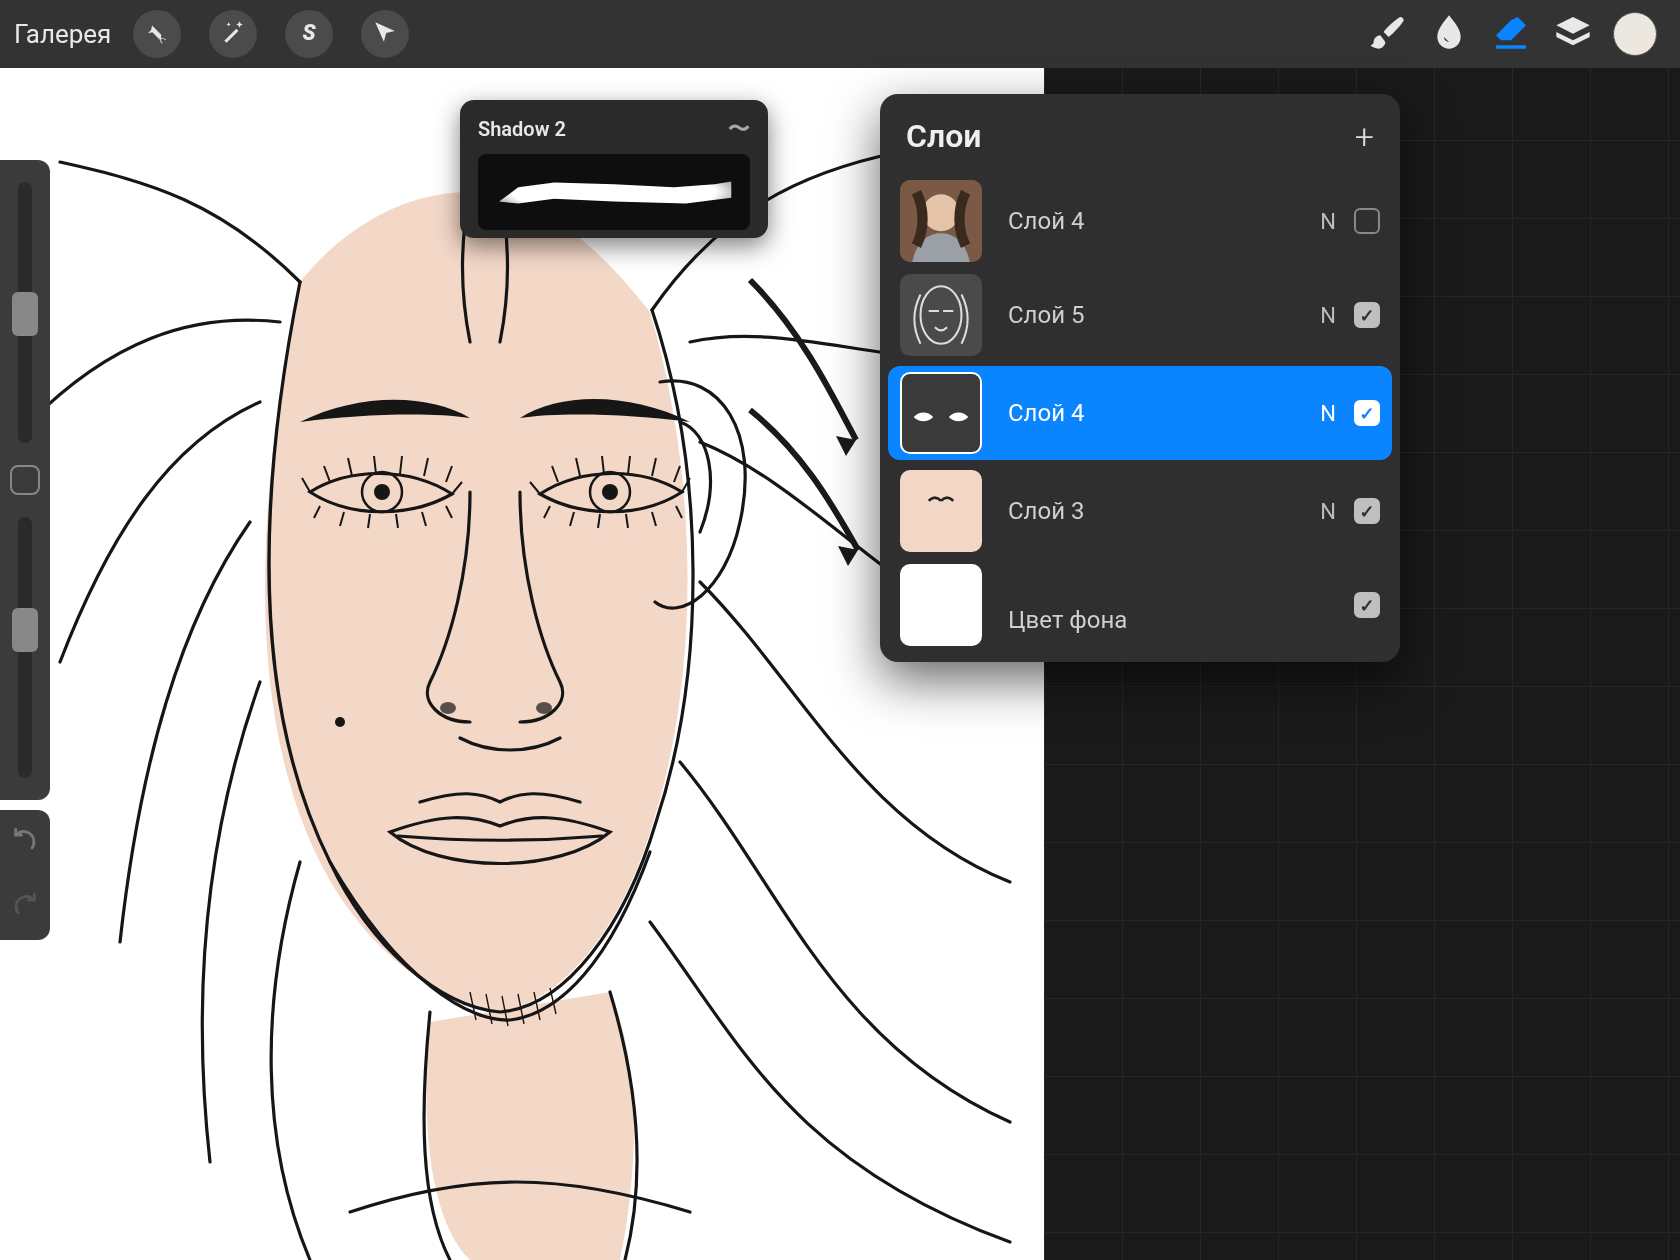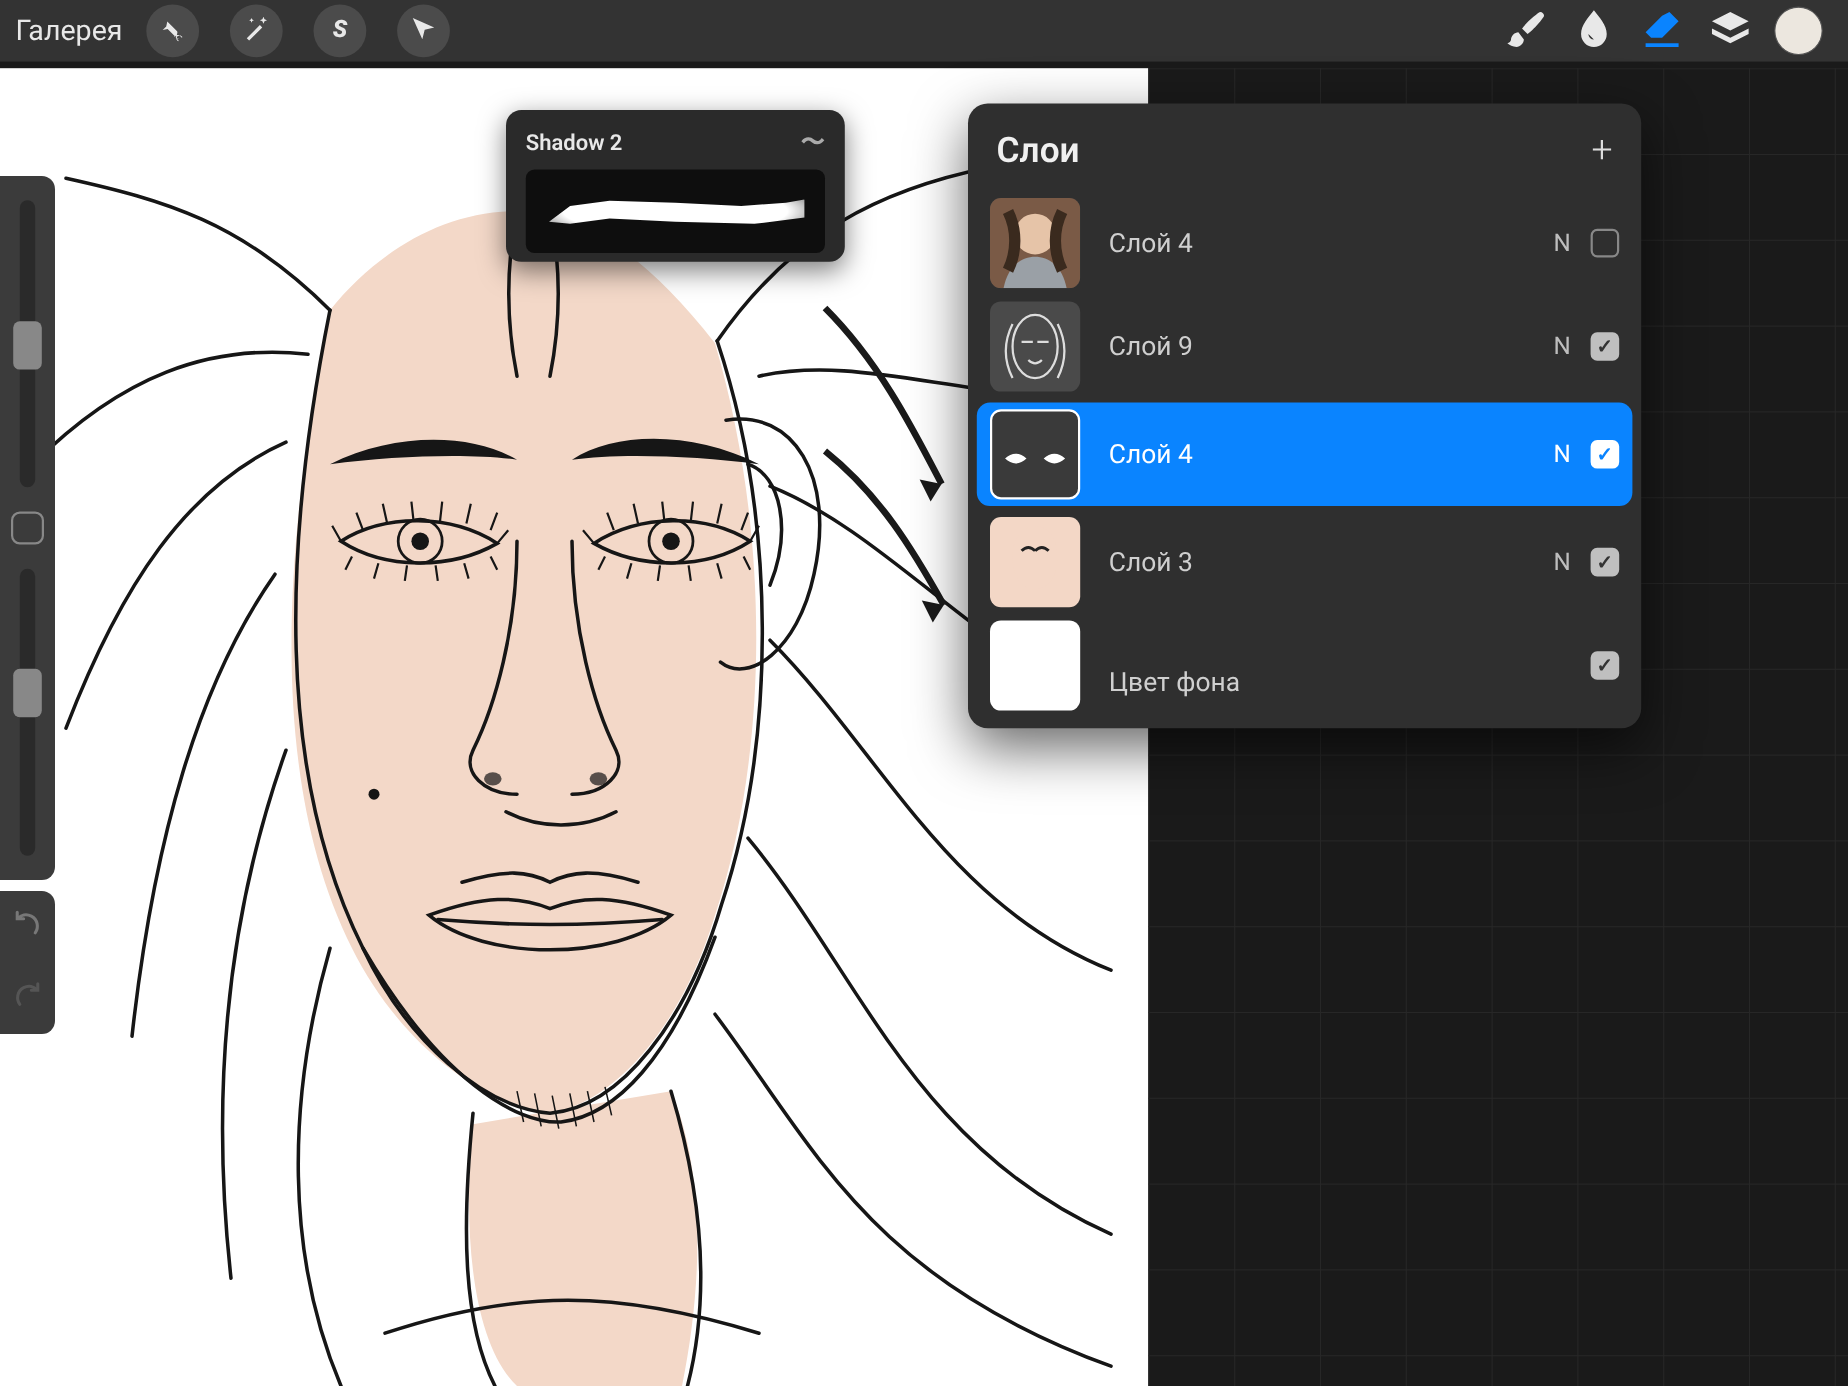--- a/index.html
+++ b/index.html
@@ -1,20 +1,20 @@
 <!DOCTYPE html>
 <html><head>
 <meta charset="utf-8">
 <style>
   * { margin: 0; padding: 0; box-sizing: border-box; font-family: -apple-system, BlinkMacSystemFont, "Segoe UI", Roboto, Helvetica, Arial, sans-serif; }
   html, body { width: 1680px; height: 1260px; overflow: hidden; background: #1a1a1a; }
 
   
   .topbar {
-    position: absolute; top: 0; left: 0; right: 0; height: 56px;
+    position: absolute; top: 0; left: 0; right: 0; height: 68px;
     background: #333333; display: flex; align-items: center;
     padding: 0 14px; z-index: 50;
   }
   .gallery-btn { color: #e8e8e8; font-size: 26px; font-weight: 400; margin-right: 22px; cursor: pointer; }
   .tool-circle {
     width: 48px; height: 48px; border-radius: 50%; background: #4b4b4b;
     display: flex; align-items: center; justify-content: center;
     margin-right: 28px; cursor: pointer;
   }
   .tool-circle svg { width: 26px; height: 26px; fill: #e8e8e8; }
@@ -69,21 +69,21 @@
   .brush-title { color: #e8e8e8; font-size: 20px; font-weight: 600; margin-bottom: 10px; display:flex; justify-content:space-between; align-items:center;}
   .brush-title .stroke-ic { color:#aaa; font-size:22px; }
   .brush-preview { width: 100%; height: 76px; background: #0e0e0e; border-radius: 8px; display:flex; align-items:center; justify-content:center; }
   .brush-preview .stroke { width: 88%; height: 48px; background: radial-gradient(ellipse at center, #fff 0%, #fff 60%, rgba(255,255,255,0) 100%);
     border-radius: 40px; filter: blur(.5px);
     clip-path: polygon(2% 70%, 10% 40%, 25% 30%, 50% 34%, 75% 40%, 92% 34%, 99% 28%, 99% 62%, 80% 74%, 50% 70%, 25% 64%, 10% 74%);
   }
 
   
   .layers-panel {
-    position: absolute; top: 94px; left: 880px; width: 612px;
+    position: absolute; top: 94px; left: 880px; width: 520px;
     background: #2f2f2f; border-radius: 18px; padding-bottom: 10px;
     z-index: 70; box-shadow: 0 18px 50px rgba(0,0,0,.6);
   }
   .layers-head { display: flex; align-items: center; justify-content: space-between; padding: 22px 26px 18px; }
   .layers-head h2 { color: #f0f0f0; font-size: 32px; font-weight: 600; }
   .layers-head .plus { color: #ddd; font-size: 34px; cursor: pointer; font-weight: 300; }
   .layer-row {
     display: flex; align-items: center; height: 94px; padding: 0 20px;
     cursor: pointer;
   }
@@ -316,21 +316,21 @@
   <div class="layer-row">
     <div class="layer-thumb" style="background:#4a4a4a">
       <svg viewBox="0 0 40 40">
           <g stroke="#ddd" stroke-width="1" fill="none">
             <ellipse cx="20" cy="20" rx="10" ry="14"></ellipse>
             <path d="M10 10c-4 8-4 16 0 24M30 10c4 8 4 16 0 24"></path>
             <path d="M14 18h5M21 18h5M17 26c2 2 4 2 6 0"></path>
           </g>
         </svg>
     </div>
-    <div class="layer-name">Слой 9</div>
+    <div class="layer-name">Слой 5</div>
     <div class="layer-mode">N</div>
     <div class="layer-check checked"></div>
   </div>
 
   <div class="layer-row selected">
     <div class="layer-thumb selected-thumb">
       <svg viewBox="0 0 40 40">
           <path d="M6 22c3-3 7-3 10 0c-3 3-7 3-10 0zM24 22c3-3 7-3 10 0c-3 3-7 3-10 0z" fill="#fff"></path>
         </svg>
     </div>

